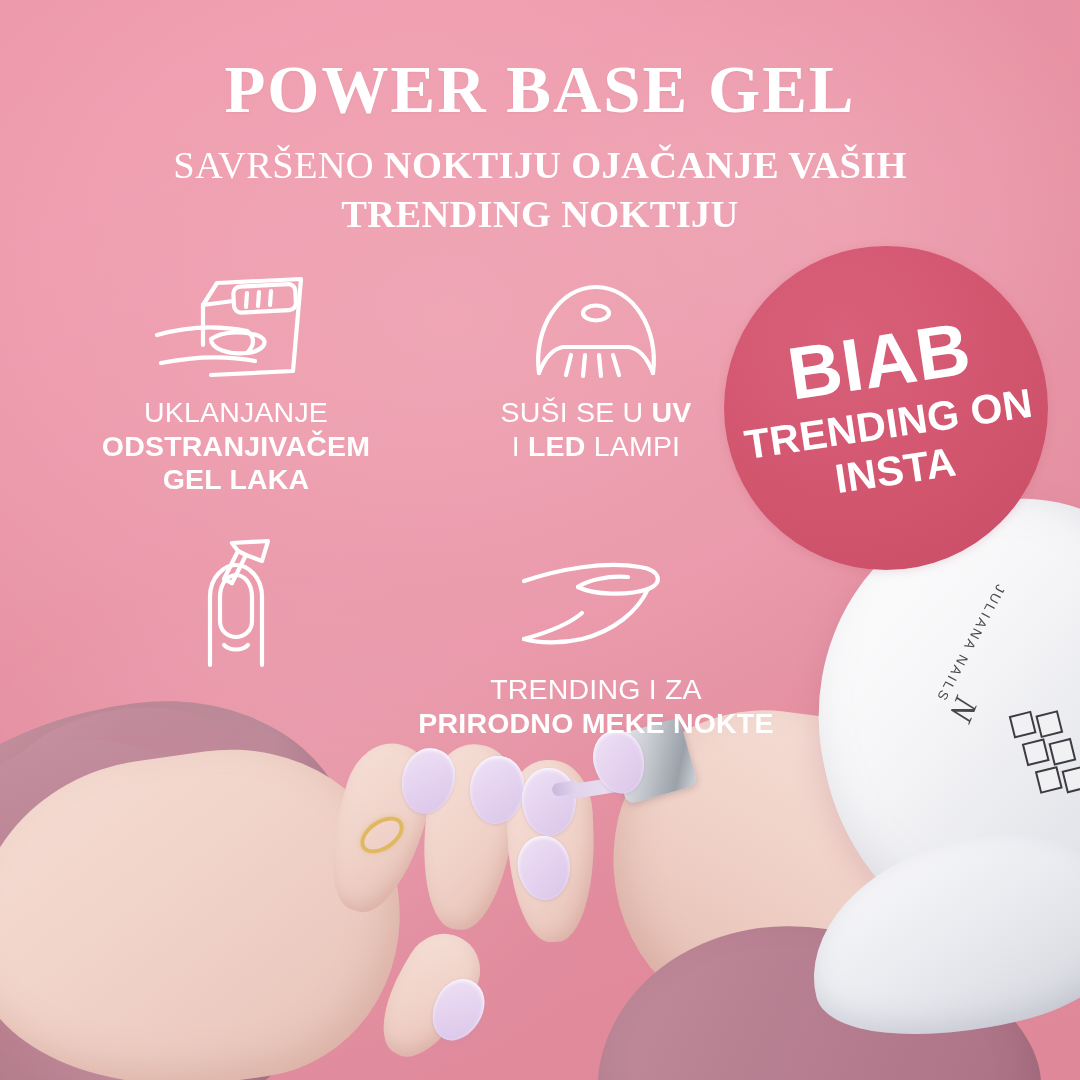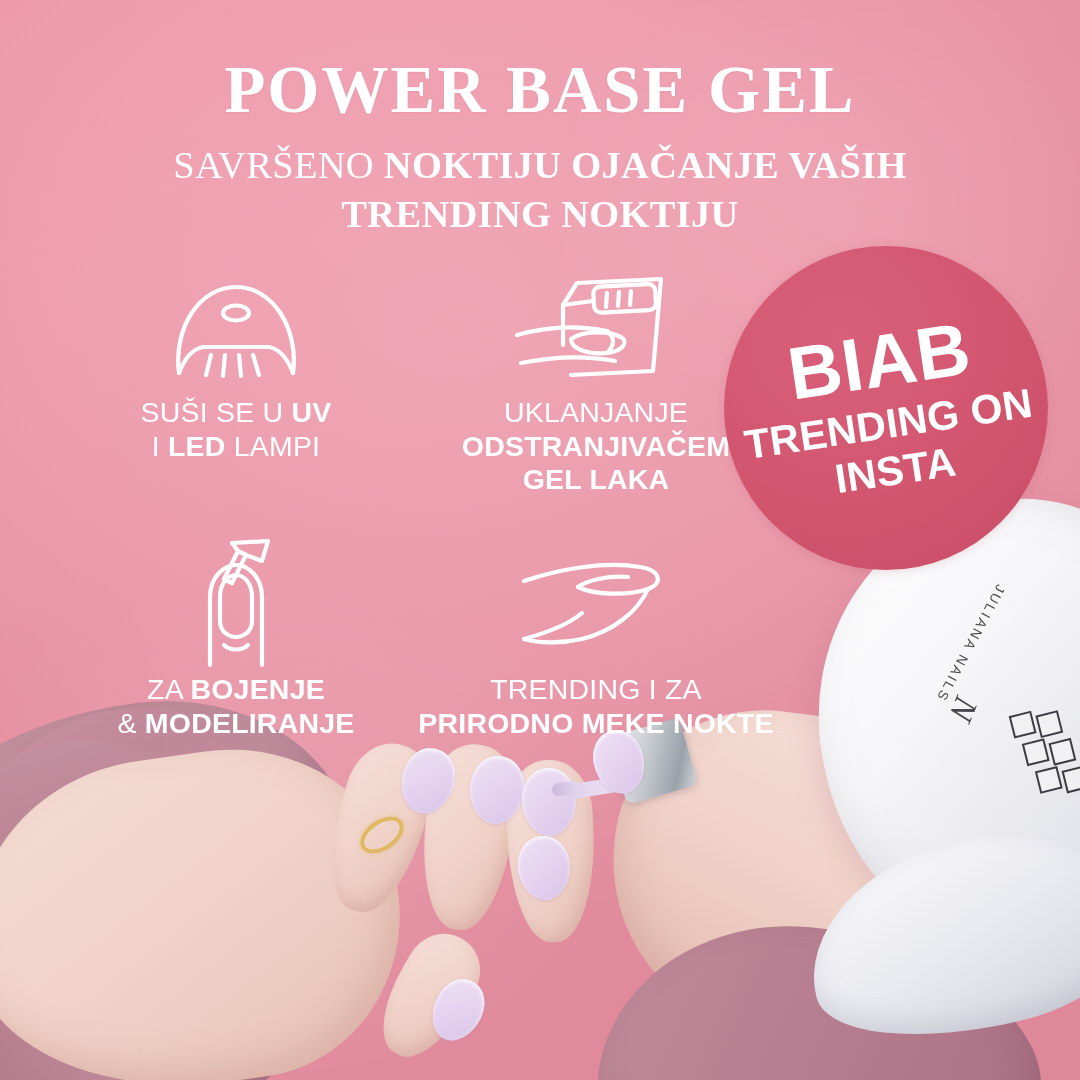--- a/index.html
+++ b/index.html
@@ -407,76 +407,72 @@
       <span class="biab-3">INSTA</span>
     </div>
   </div>
 
   <div class="features">
 
     <div class="feat-row">
 
       <div class="feat">
         <div class="feat-icon">
-          <svg width="146" height="108" viewBox="0 0 146 108" fill="none" stroke="#ffffff" stroke-width="4.2" stroke-linecap="round" stroke-linejoin="round">
-            <path d="M16 96 C10 52 36 10 73 10 C110 10 136 52 130 96"></path>
-            <path d="M16 96 C22 80 30 72 40 70 L106 70 C116 72 124 80 130 96"></path>
-            <ellipse cx="73" cy="36" rx="13" ry="7.5"></ellipse>
-            <path d="M48 78 L43 98"></path>
-            <path d="M62 78 L60 99"></path>
-            <path d="M76 78 L78 99"></path>
-            <path d="M90 78 L96 98"></path>
-          </svg>
-        </div>
-        <div class="feat-label">
-          <span>SUŠI SE U </span><b>UV</b><br>
-          <span>I </span><b>LED</b><span> LAMPI</span>
-        </div>
-      </div>
-
-      <div class="feat">
-        <div class="feat-icon">
           <svg width="170" height="112" viewBox="0 0 170 112" fill="none" stroke="#ffffff" stroke-width="4.2" stroke-linecap="round" stroke-linejoin="round">
             <path d="M52 30 L66 8 L150 4 L142 96 L60 100"></path>
             <path d="M52 30 L52 70"></path>
             <path d="M52 30 L82 26"></path>
             <rect x="82" y="12" width="62" height="26" rx="7" transform="rotate(-3 82 12)"></rect>
             <path d="M96 18 L95 32 M108 17 L107 31 M120 16 L119 30"></path>
             <path d="M6 60 C34 52 66 50 96 56"></path>
             <path d="M10 88 C40 82 72 80 104 86"></path>
             <path d="M60 64 C72 56 96 55 110 62 C118 67 112 76 96 78 C78 80 60 74 60 64 Z"></path>
             <path d="M96 56 C104 62 104 70 96 78"></path>
           </svg>
         </div>
         <div class="feat-label">
           <span>UKLANJANJE</span><br>
           <b>ODSTRANJIVAČEM</b><br>
           <b>GEL LAKA</b>
         </div>
       </div>
+
+      <div class="feat">
+        <div class="feat-icon">
+          <svg width="146" height="108" viewBox="0 0 146 108" fill="none" stroke="#ffffff" stroke-width="4.2" stroke-linecap="round" stroke-linejoin="round">
+            <path d="M16 96 C10 52 36 10 73 10 C110 10 136 52 130 96"></path>
+            <path d="M16 96 C22 80 30 72 40 70 L106 70 C116 72 124 80 130 96"></path>
+            <ellipse cx="73" cy="36" rx="13" ry="7.5"></ellipse>
+            <path d="M48 78 L43 98"></path>
+            <path d="M62 78 L60 99"></path>
+            <path d="M76 78 L78 99"></path>
+            <path d="M90 78 L96 98"></path>
+          </svg>
+        </div>
+        <div class="feat-label">
+          <span>SUŠI SE U </span><b>UV</b><br>
+          <span>I </span><b>LED</b><span> LAMPI</span>
+        </div>
+      </div>
     </div>
 
     <div class="feat-row row2">
 
       <div class="feat">
         <div class="feat-icon">
           <svg width="112" height="128" viewBox="0 0 112 128" fill="none" stroke="#ffffff" stroke-width="4.2" stroke-linecap="round" stroke-linejoin="round">
             <path d="M30 126 L30 58 C30 38 44 26 56 26 C68 26 82 38 82 58 L82 126"></path>
             <path d="M40 58 C40 44 48 36 56 36 C64 36 72 44 72 58 L72 82 C72 92 64 98 56 98 C48 98 40 92 40 82 Z"></path>
             <path d="M44 106 C50 112 62 112 68 106"></path>
             <path d="M52 44 L66 16"></path>
             <path d="M44 40 L58 12"></path>
             <path d="M52 44 L44 40"></path>
             <path d="M58 12 L52 4 L88 2 L82 22 L66 16 Z"></path>
           </svg>
         </div>
-        <div class="feat-label">
-          <span>ZA </span><b>BOJENJE</b><br>
-          <span>&amp; </span><b>MODELIRANJE</b>
-        </div>
       </div>
 
       <div class="feat">
         <div class="feat-icon">
           <svg width="160" height="100" viewBox="0 0 160 100" fill="none" stroke="#ffffff" stroke-width="4.2" stroke-linecap="round" stroke-linejoin="round">
             <path d="M8 28 C44 16 88 8 124 14 C144 17 148 30 132 36 C112 43 78 42 62 34"></path>
             <path d="M62 34 C70 28 92 22 112 24"></path>
             <path d="M132 36 C122 58 98 78 66 86 C44 91 22 90 8 86"></path>
             <path d="M8 86 C30 80 52 72 66 60"></path>
           </svg>

